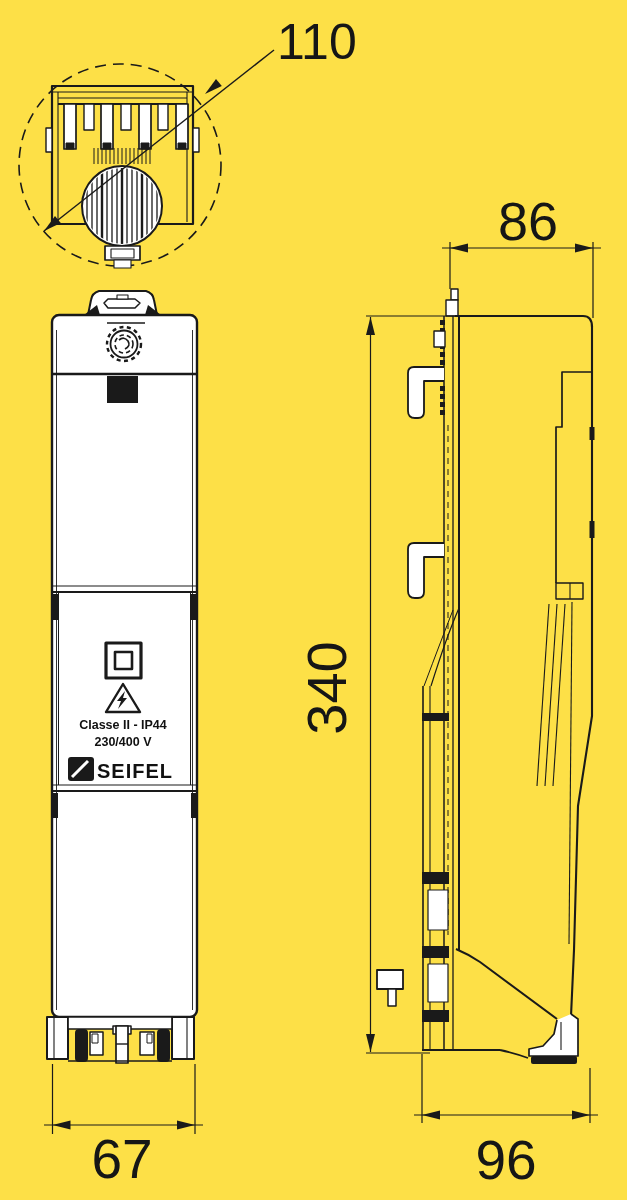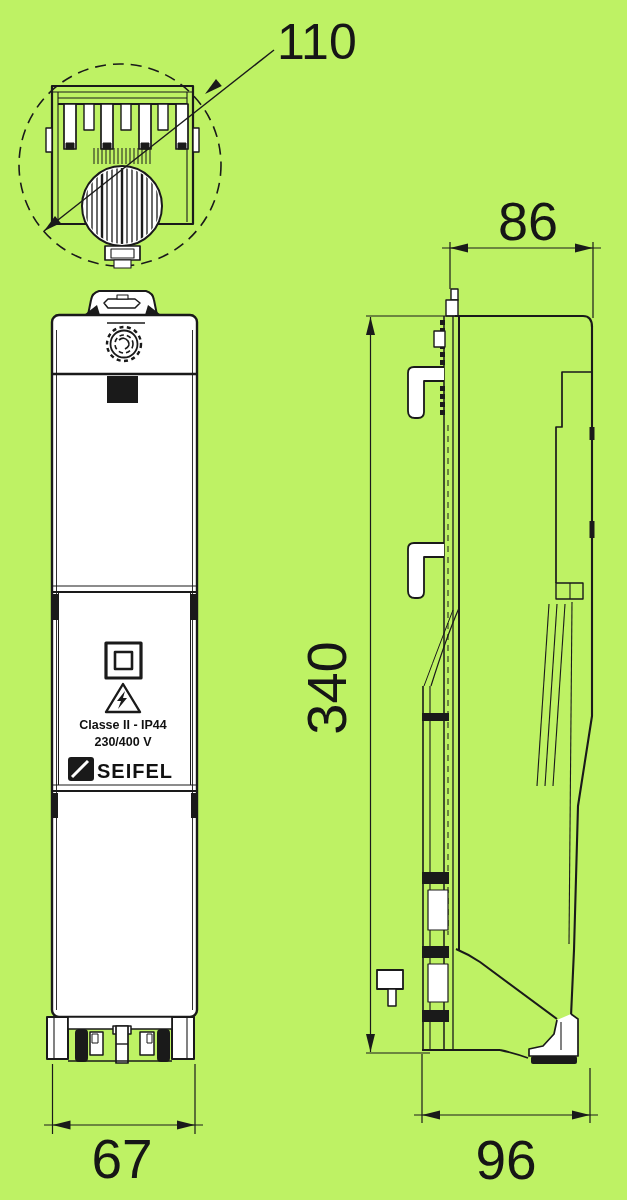--- a/index.html
+++ b/index.html
@@ -1,16 +1,16 @@
 <!DOCTYPE html>
 <html><head>
 <meta charset="utf-8">
 <style>
   html,body{margin:0;padding:0;background:#ffffff;}
-  .page{position:relative;width:627px;height:1200px;background:#bef264;overflow:hidden;
+  .page{position:relative;width:627px;height:1200px;background:#fde047;overflow:hidden;
         font-family:"Liberation Sans", sans-serif;}
   svg{display:block}
   .dim-text{font-family:"Liberation Sans", sans-serif;fill:#161616;}
   .plate-text{font-family:"Liberation Sans", sans-serif;fill:#111;font-weight:bold;}
 </style>
 </head>
 <body>
 
 <div class="page">
 <svg width="627" height="1200" viewBox="0 0 627 1200" fill="none" stroke-linejoin="round">

